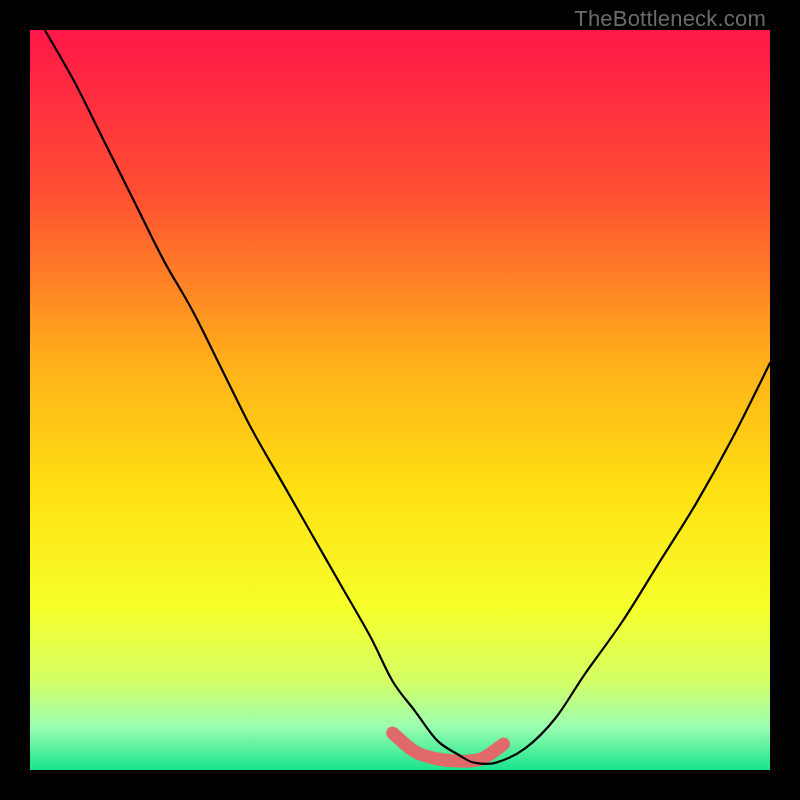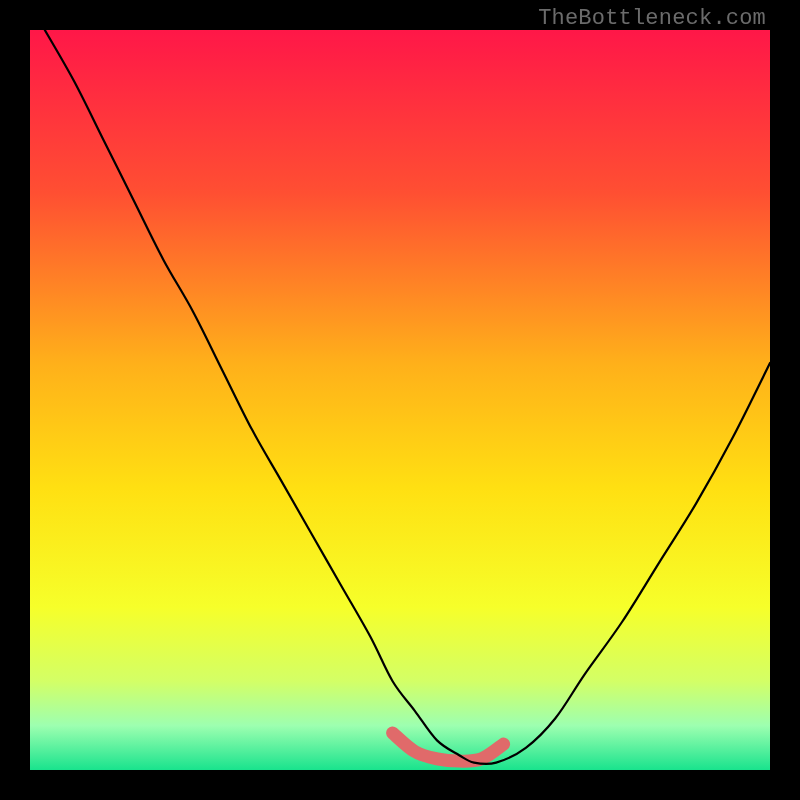--- a/index.html
+++ b/index.html
@@ -24,21 +24,20 @@
     width: 740px;
     height: 740px;
   }
   .watermark {
     position: absolute;
     top: 6px;
     right: 34px;
     color: #6b6b6b;
     font-size: 22px;
     letter-spacing: 0.2px;
-    font-family: Liberation Mono, monospace;
   }
   svg {
     position: absolute;
     inset: 0;
   }
 </style>
 </head>
 <body>
 
 <div class="chart-container">

